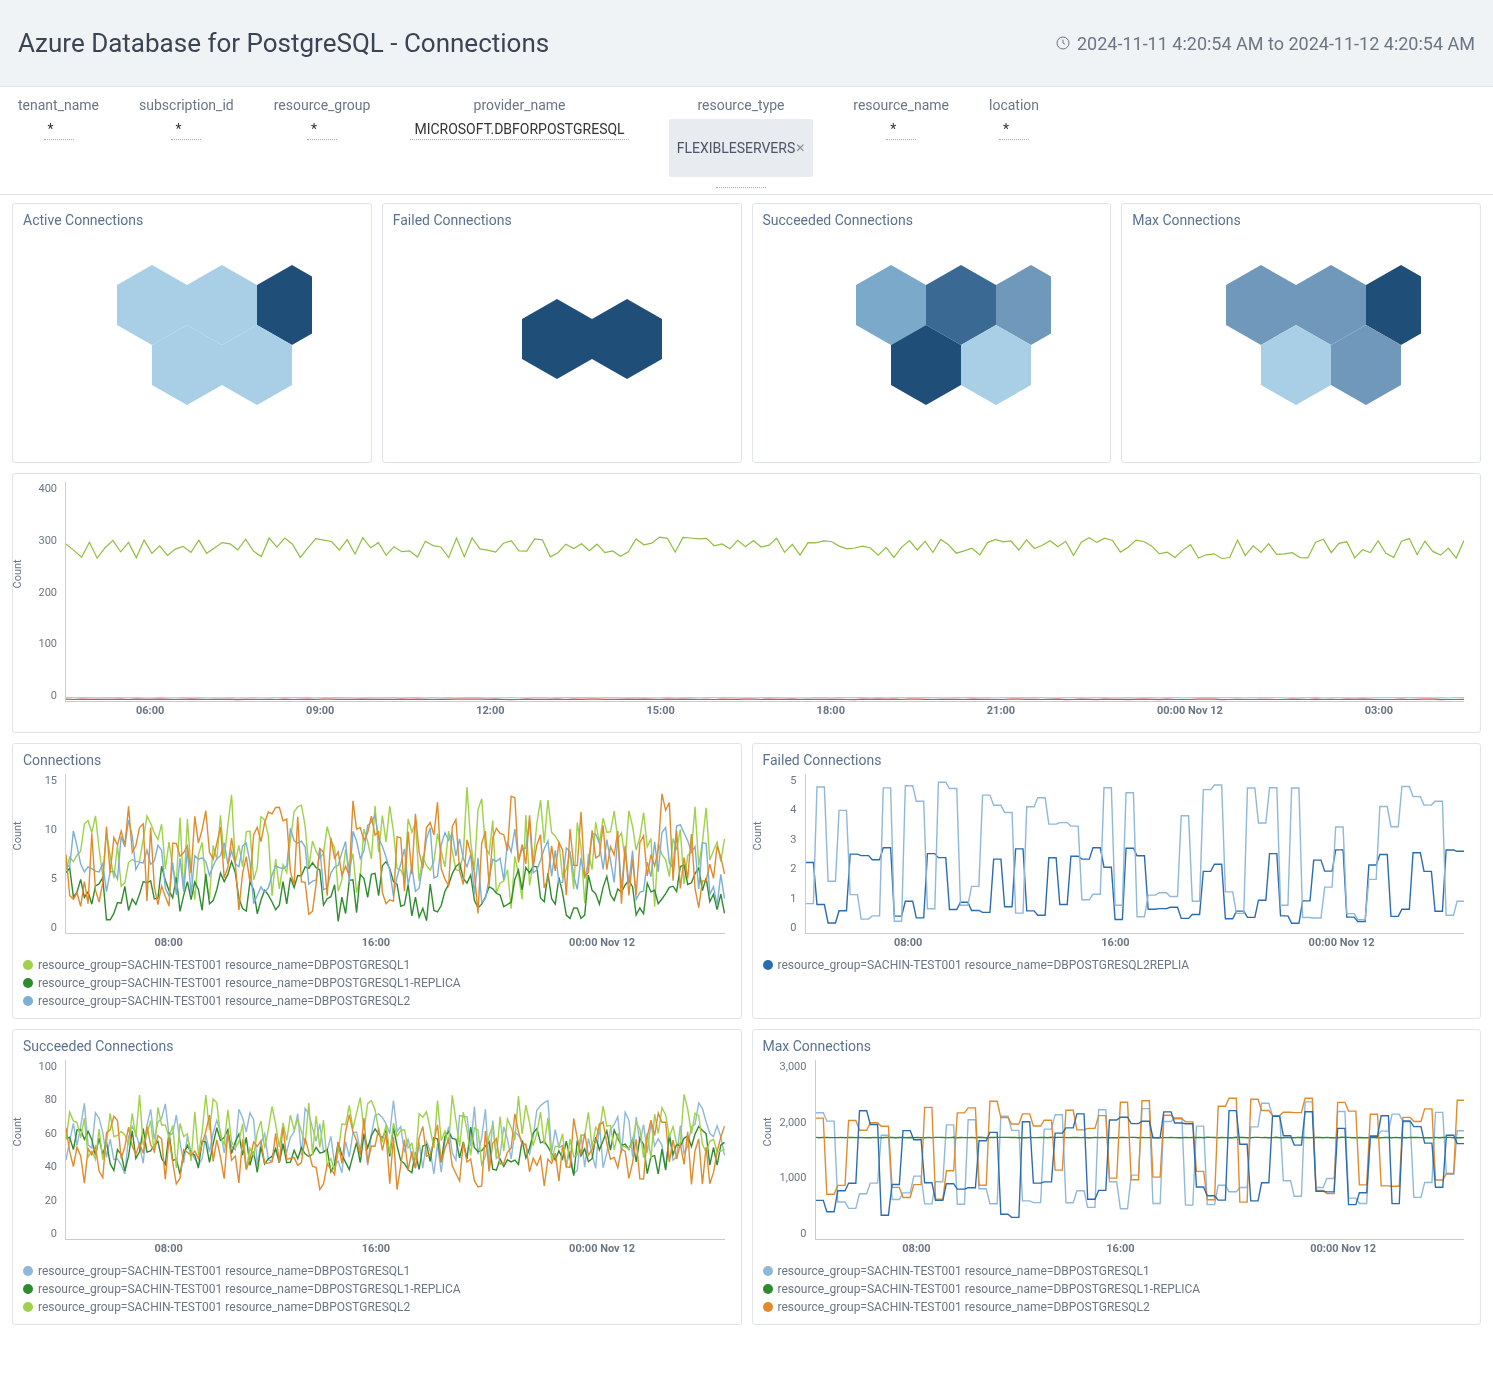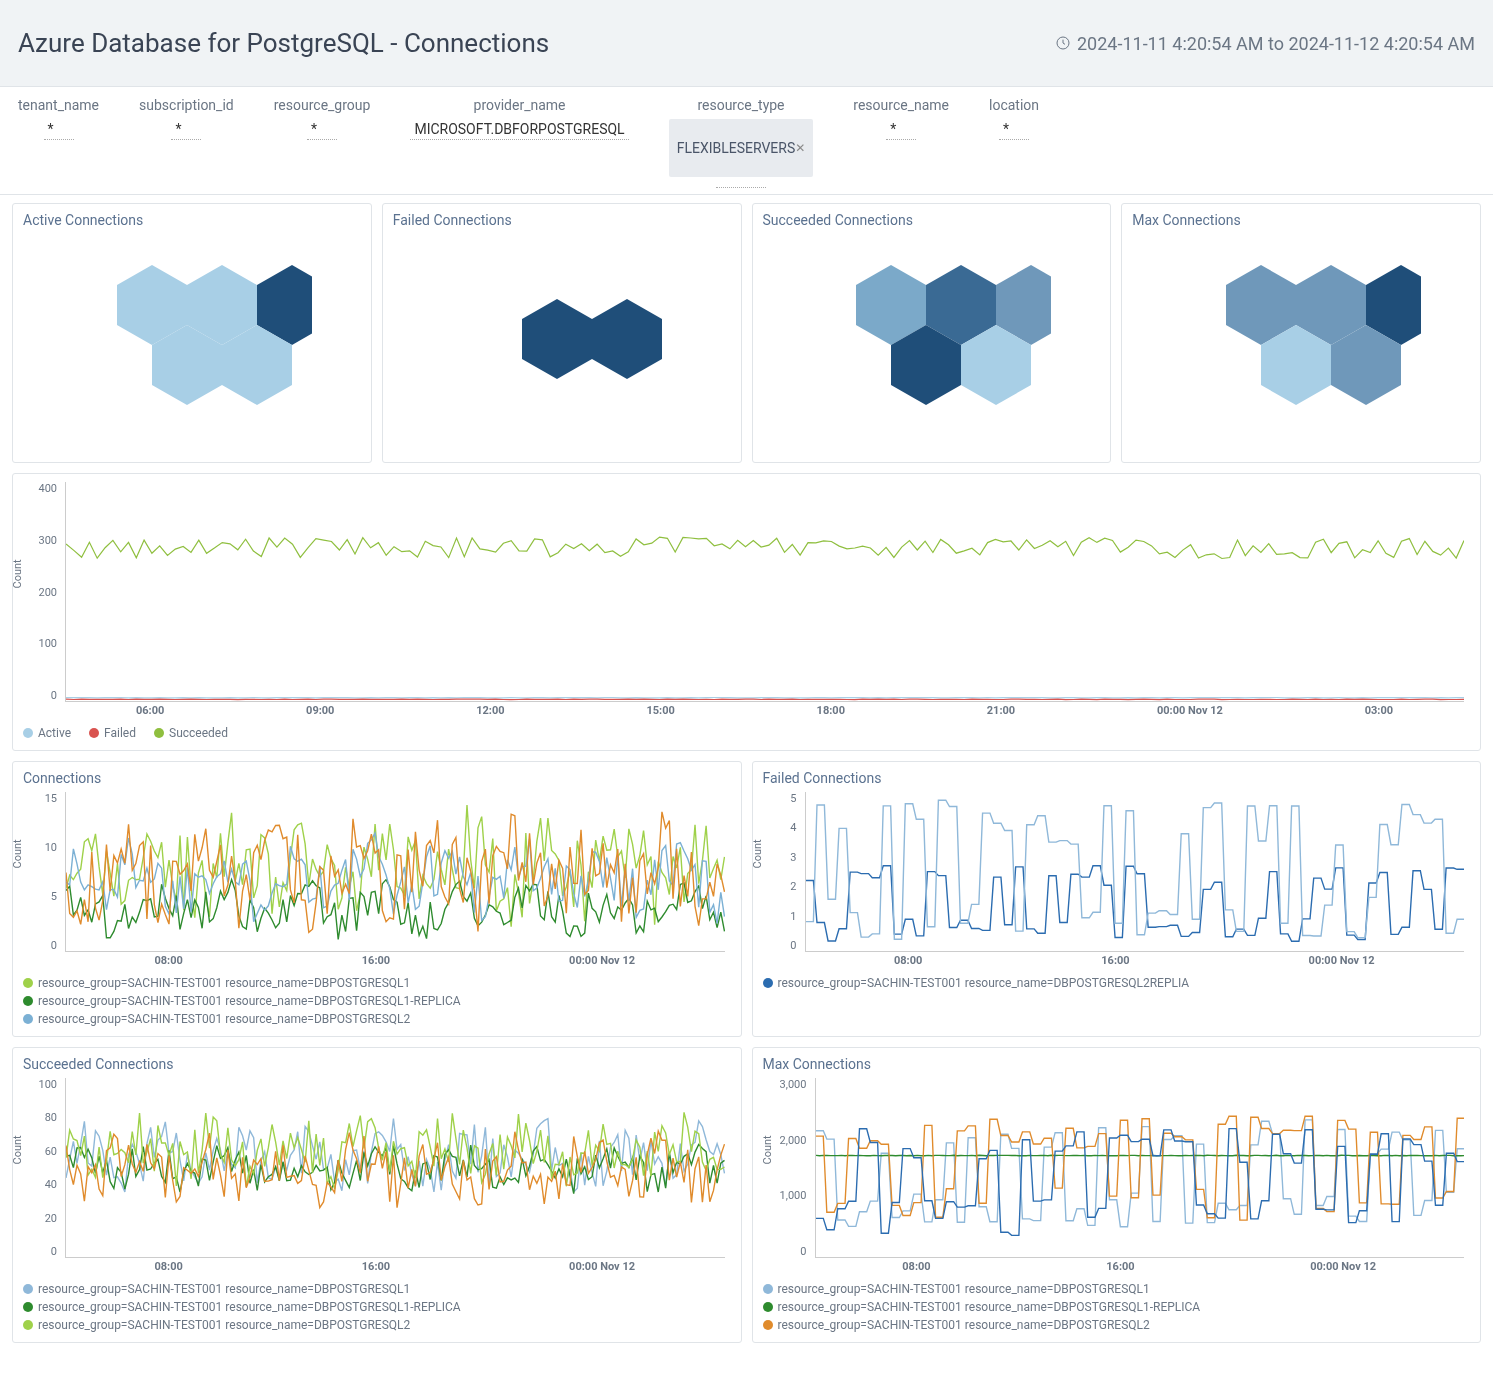--- a/index.html
+++ b/index.html
@@ -325,34 +325,20 @@
           <span>06:00</span>
             <span>09:00</span>
             <span>12:00</span>
             <span>15:00</span>
             <span>18:00</span>
             <span>21:00</span>
             <span>00:00 Nov 12</span>
             <span>03:00</span>
         </div>
       </div>
-      <div class="legend">
-          <div class="legend-item">
-            <span class="legend-dot" style="background: rgb(168, 207, 230);"></span>
-            <span>Active</span>
-          </div>
-          <div class="legend-item">
-            <span class="legend-dot" style="background: rgb(217, 83, 79);"></span>
-            <span>Failed</span>
-          </div>
-          <div class="legend-item">
-            <span class="legend-dot" style="background: rgb(143, 191, 63);"></span>
-            <span>Succeeded</span>
-          </div>
-        </div>
     </div>
   </div>
 
   <div class="row">
     <div class="panel half">
       <div class="panel-title">Connections</div>
       <div class="chart-body" style="height:180px;text-align:center;">
         <div class="y-label-vert">Count</div>
         <div class="y-axis">
           <span>15</span>

